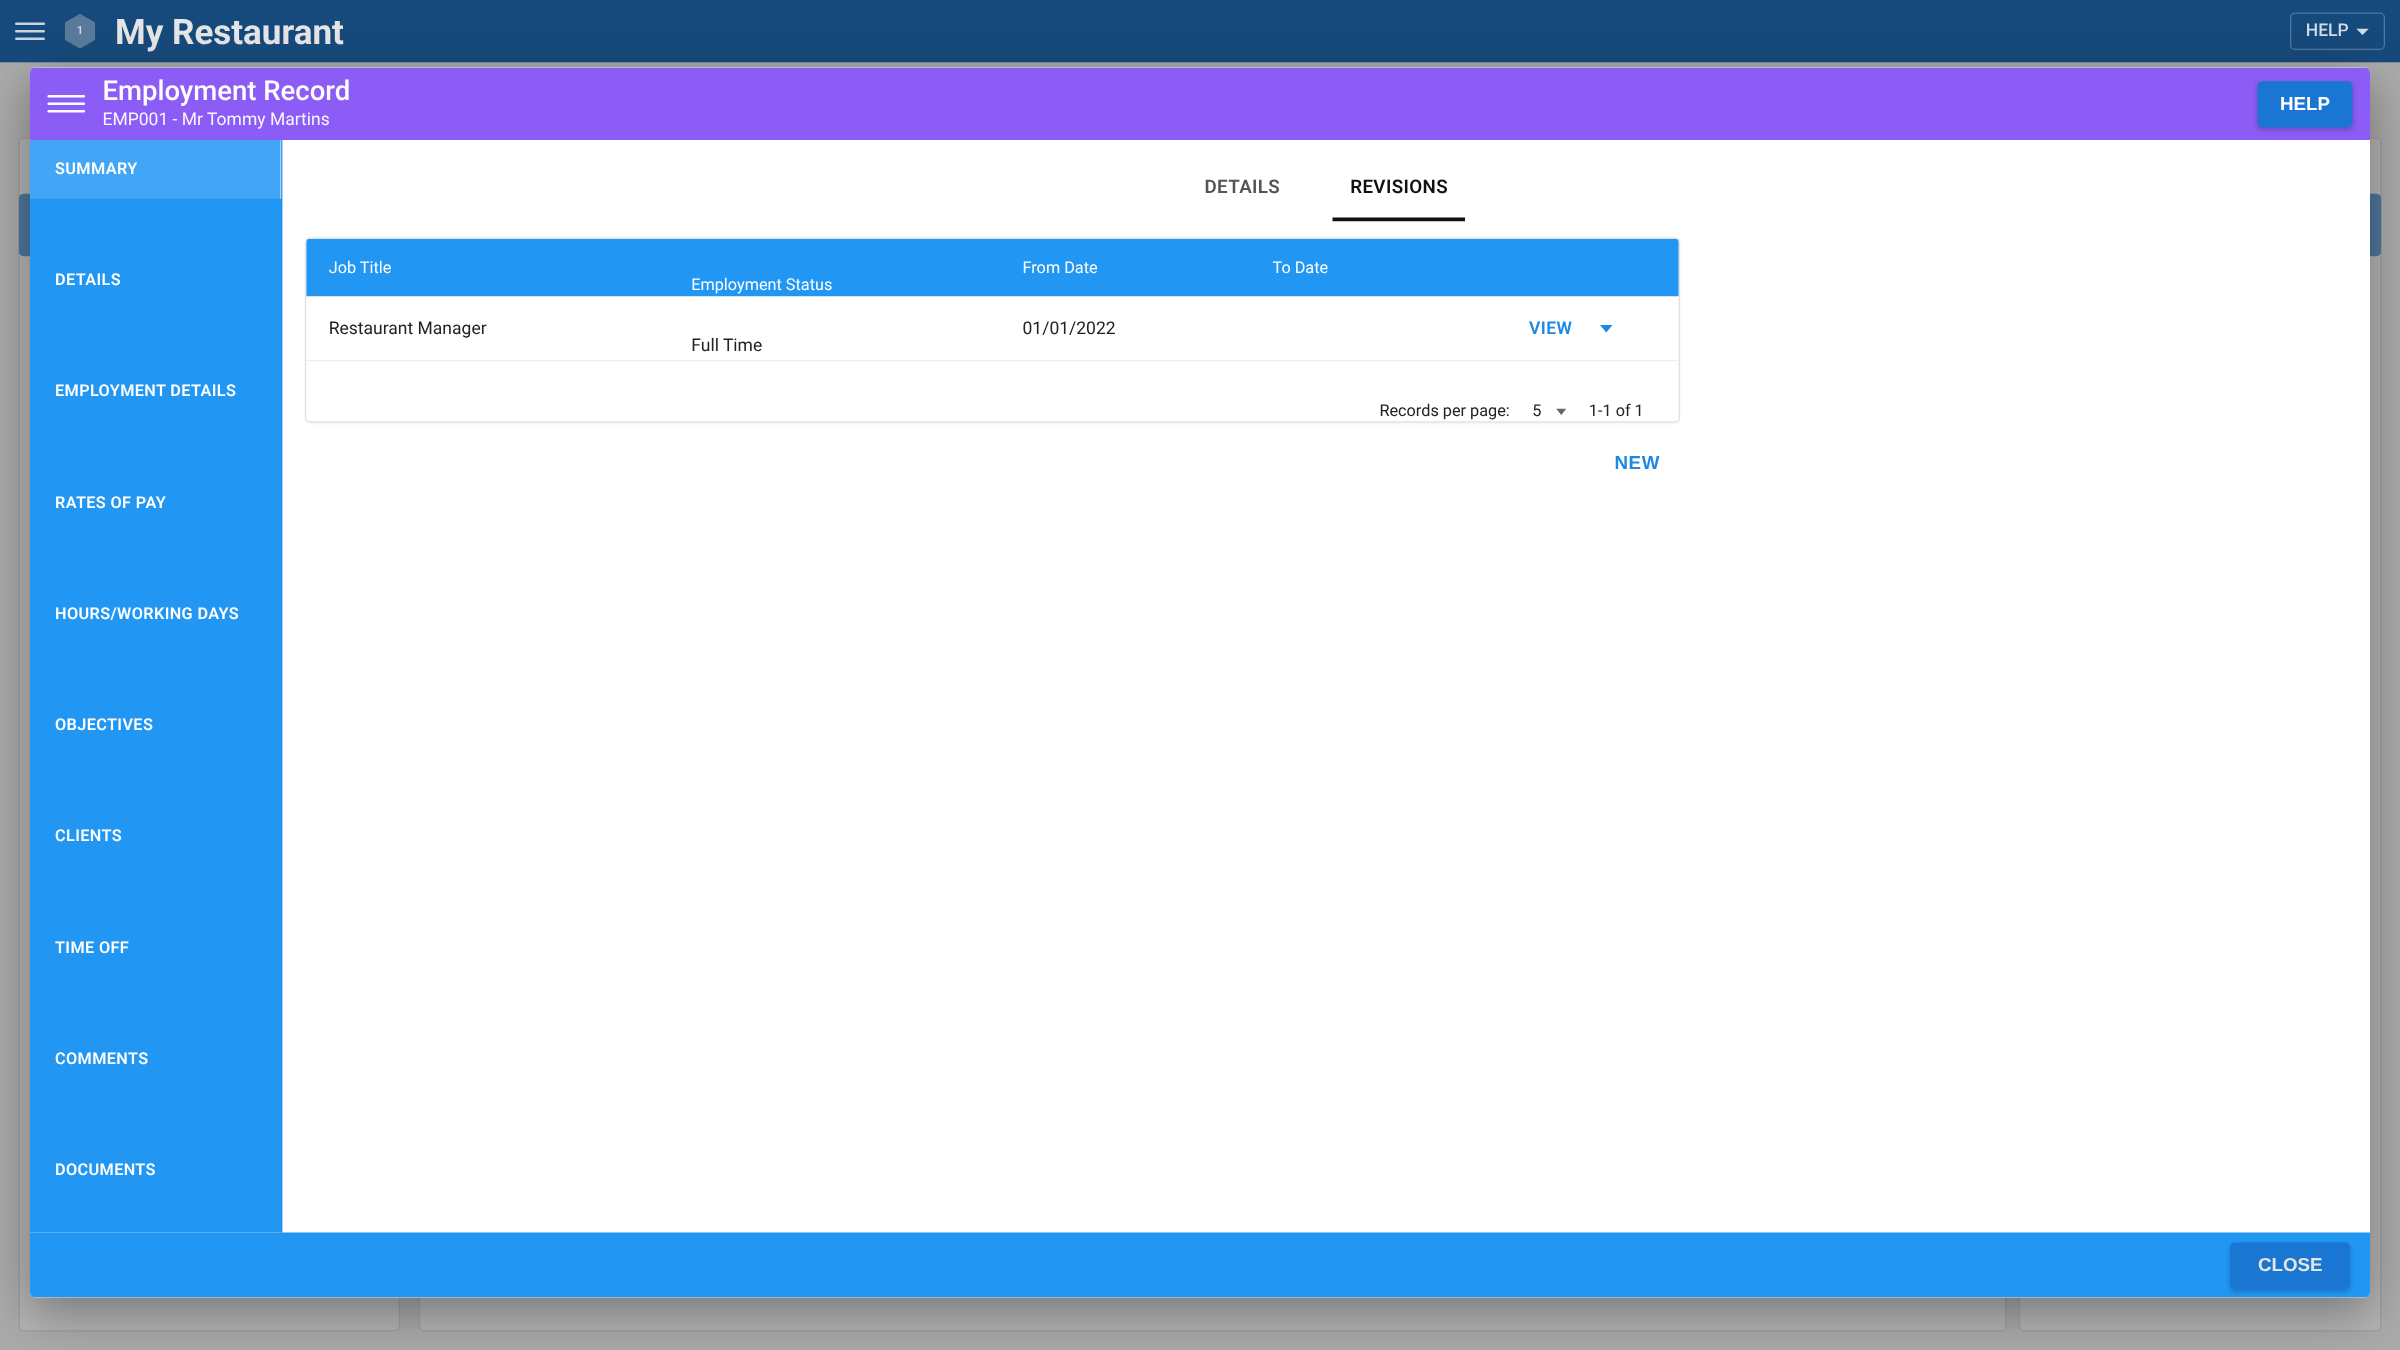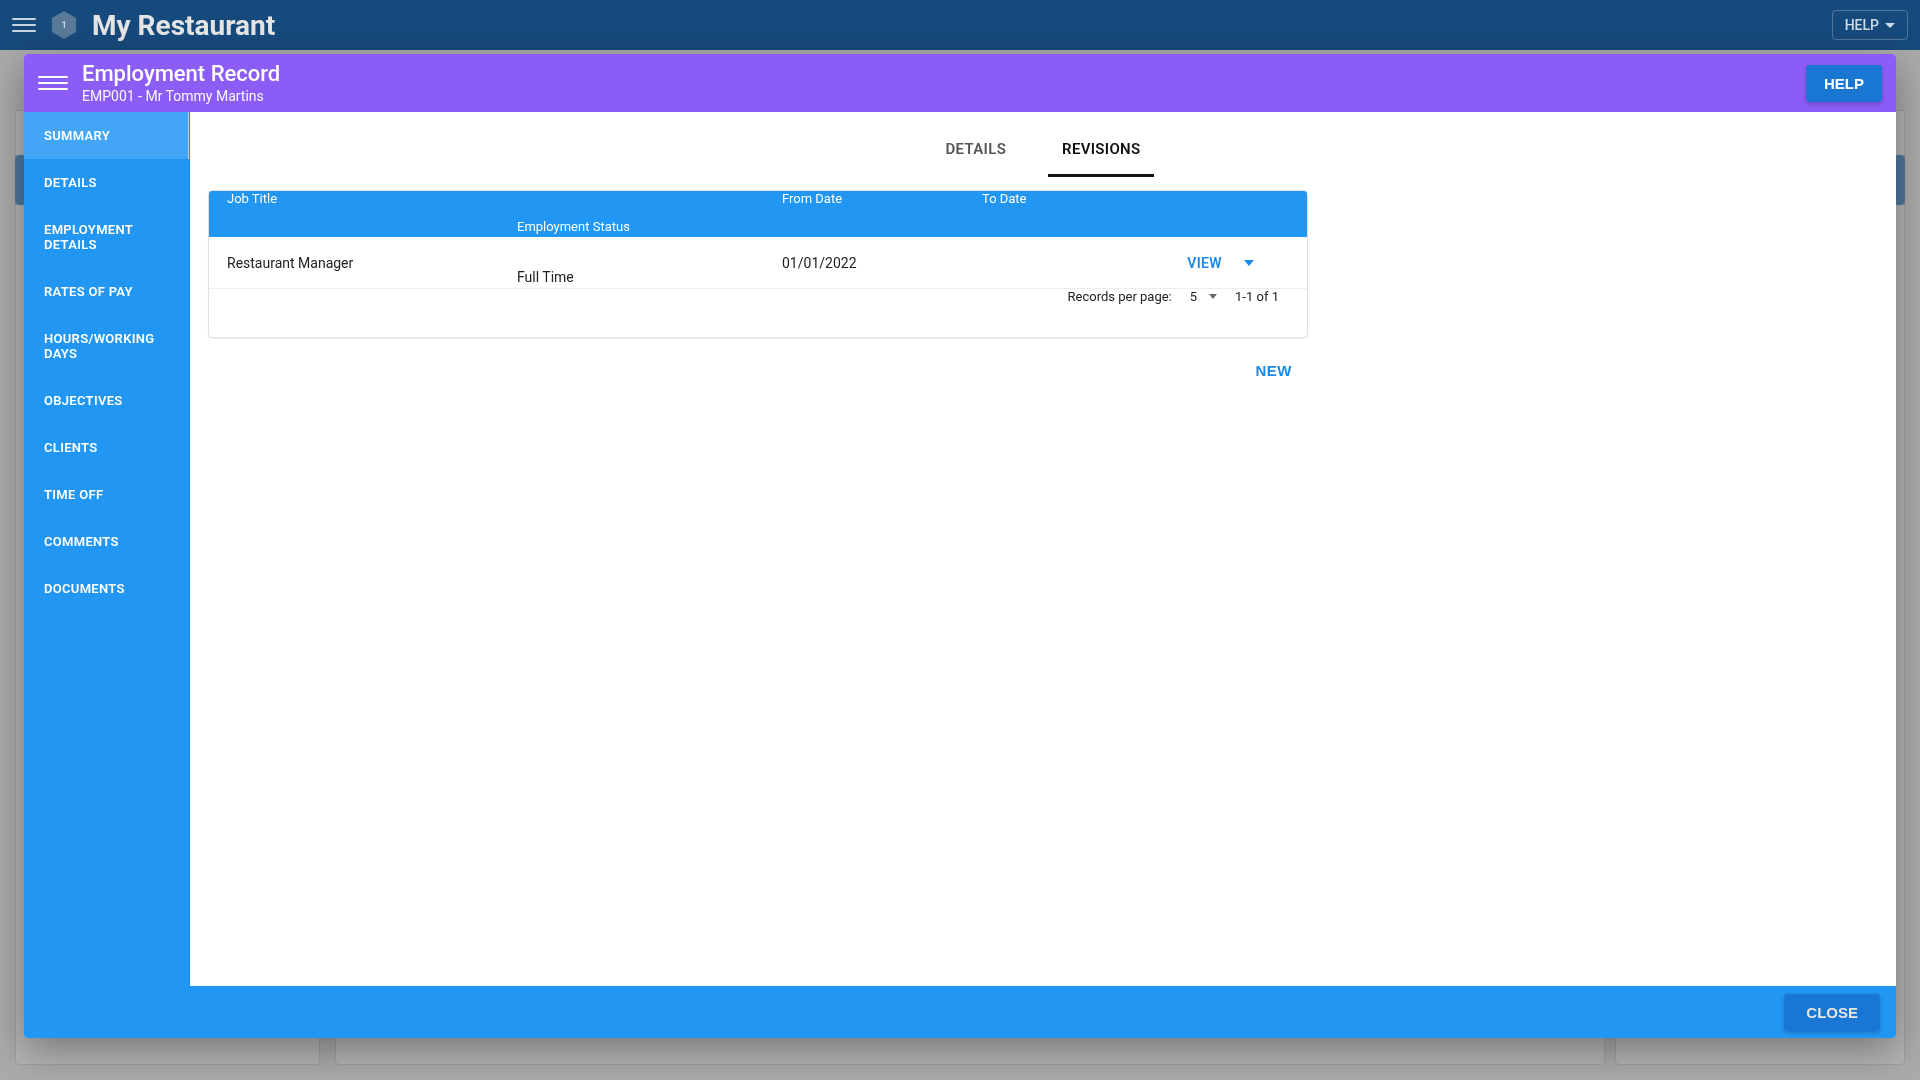--- a/index.html
+++ b/index.html
@@ -91,23 +91,24 @@
   .modal-header .help-btn2{
     background:#1976d2;color:#fff;border:none;border-radius:4px;
     padding:10px 18px;font-size:15px;font-weight:600;cursor:pointer;
     box-shadow:0 2px 4px rgba(0,0,0,0.2);
   }
 
   .modal-body { flex:1; display:flex; min-height:0; }
 
   
   .sidebar {
-    width:166px; background:#2196f3; color:#fff;
+    width:202px; background:#2196f3; color:#fff;
     display:flex;flex-direction:column;
     border-right:1px solid #1e88e5;
+    gap:42px;
   }
   .sidebar .item{
     padding:16px 20px;font-size:13px;font-weight:600;letter-spacing:.3px;
     cursor:pointer;color:#fff;
   }
   .sidebar .item.active{ background:#42a5f5; position:relative;}
   .sidebar .item.active::after{
     content:""; position:absolute; right:0; top:0; bottom:0; width:1px; background:rgba(255,255,255,.5);
   }
 
@@ -122,36 +123,36 @@
   .tabs .tab.active{color:#111;border-bottom-color:#111;}
 
   
   .table-card{
     width:1100px;
     border:1px solid #e0e0e0;border-radius:4px;overflow:hidden;
     box-shadow:0 1px 2px rgba(0,0,0,0.06);
     display:flex;flex-direction:column;
   }
   .thead{
-    background:#2196f3;color:#fff;display:flex;
+    background:#2196f3;color:#fff;display:flex;align-items:center;
     height:46px;font-size:13px;
   }
   .thead .th, .trow .td{ padding:0 18px; }
   .col-job{flex:0 0 290px;}
   .col-status{flex:0 0 265px;margin-top:28px;}
   .col-from{flex:0 0 200px;}
   .col-to{flex:0 0 170px;}
   .col-actions{flex:1;display:flex;justify-content:center;align-items:center;gap:22px;}
   .trow{
     display:flex;align-items:center;height:52px;font-size:14px;color:#222;border-bottom:1px solid #eee;
   }
   .trow .view-link{color:#1e88e5;font-weight:600;font-size:14px;cursor:pointer;letter-spacing:.3px;}
   .trow .row-caret{width:0;height:0;border-left:5px solid transparent;border-right:5px solid transparent;border-top:6px solid #1e88e5;cursor:pointer;}
   .tfoot{
-    display:flex;justify-content:flex-end;align-items:flex-start;gap:18px;
+    display:flex;justify-content:flex-end;align-items:flex-end;gap:18px;
     height:48px;padding:0 28px;font-size:13px;color:#222;
   }
   .tfoot .rpp-select{display:flex;align-items:center;gap:12px;cursor:pointer;}
   .tfoot .rpp-select .caret{width:0;height:0;border-left:4px solid transparent;border-right:4px solid transparent;border-top:5px solid #666;}
 
   .new-row{width:1100px;display:flex;justify-content:flex-end;margin-top:18px;}
   .new-btn{color:#1e88e5;font-weight:600;font-size:15px;background:none;border:none;cursor:pointer;letter-spacing:.5px;padding:6px 16px;}
 
   
   .modal-footer{

